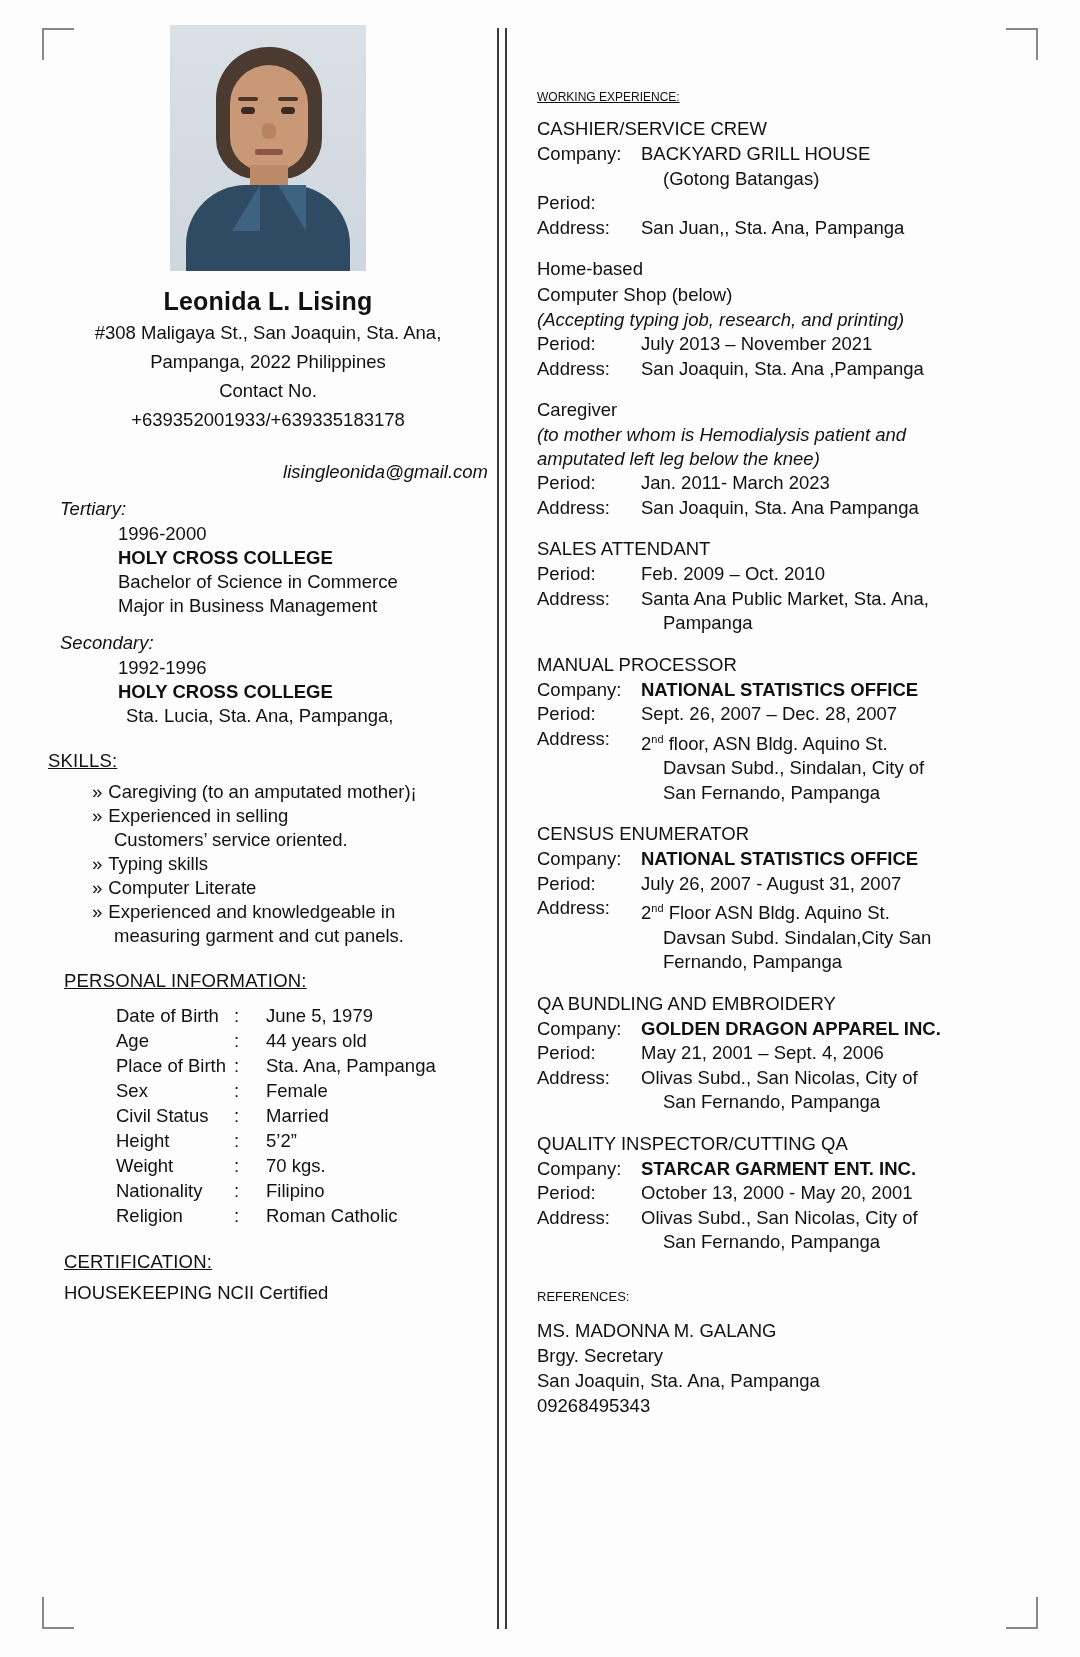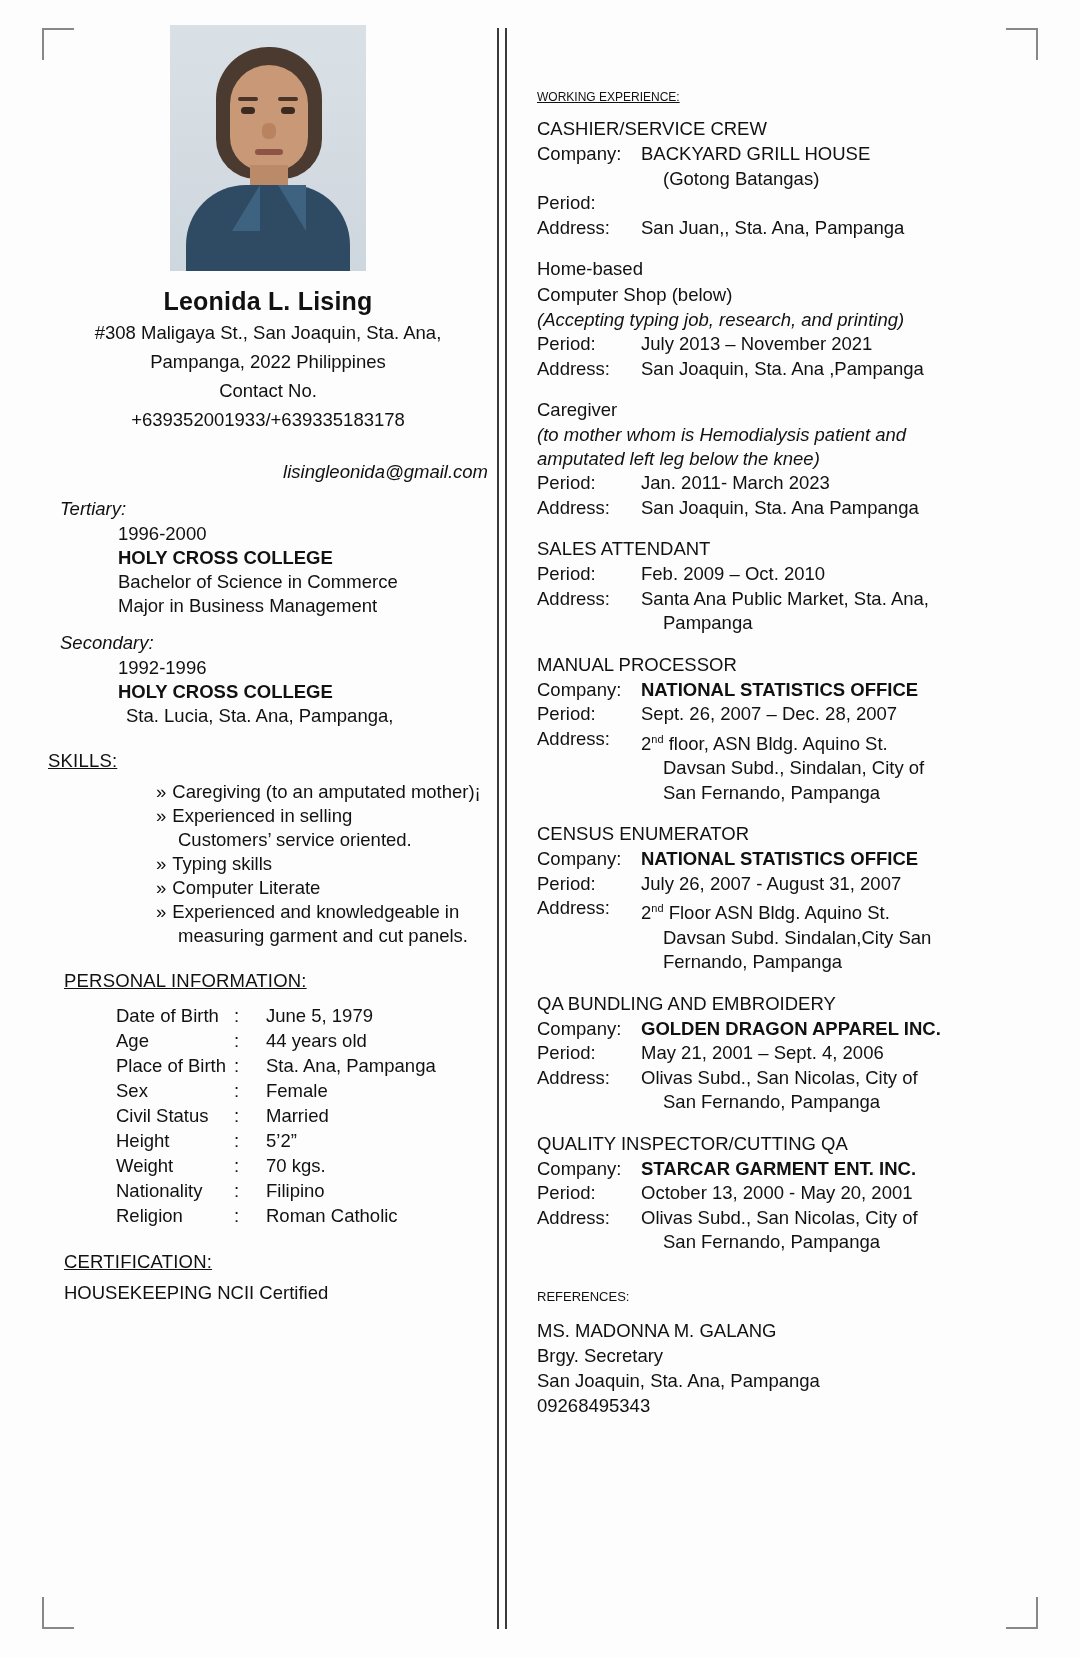--- a/index.html
+++ b/index.html
@@ -155,21 +155,21 @@
   }
   .edu-line {
     font-size: 18.5px;
     line-height: 24px;
     margin-left: 70px;
   }
   .edu-line.b { font-weight: bold; }
   .edu-line.sm { margin-left: 78px; }
 
   .skills {
-    margin: 4px 0 0 108px;
+    margin: 4px 0 0 44px;
   }
   .skill {
     font-size: 18.5px;
     line-height: 24px;
   }
   .skill .bull { margin-right: 6px; }
   .skill .cont { display: block; margin-left: 22px; }
 
   .pinfo {
     margin: 12px 0 0 68px;

